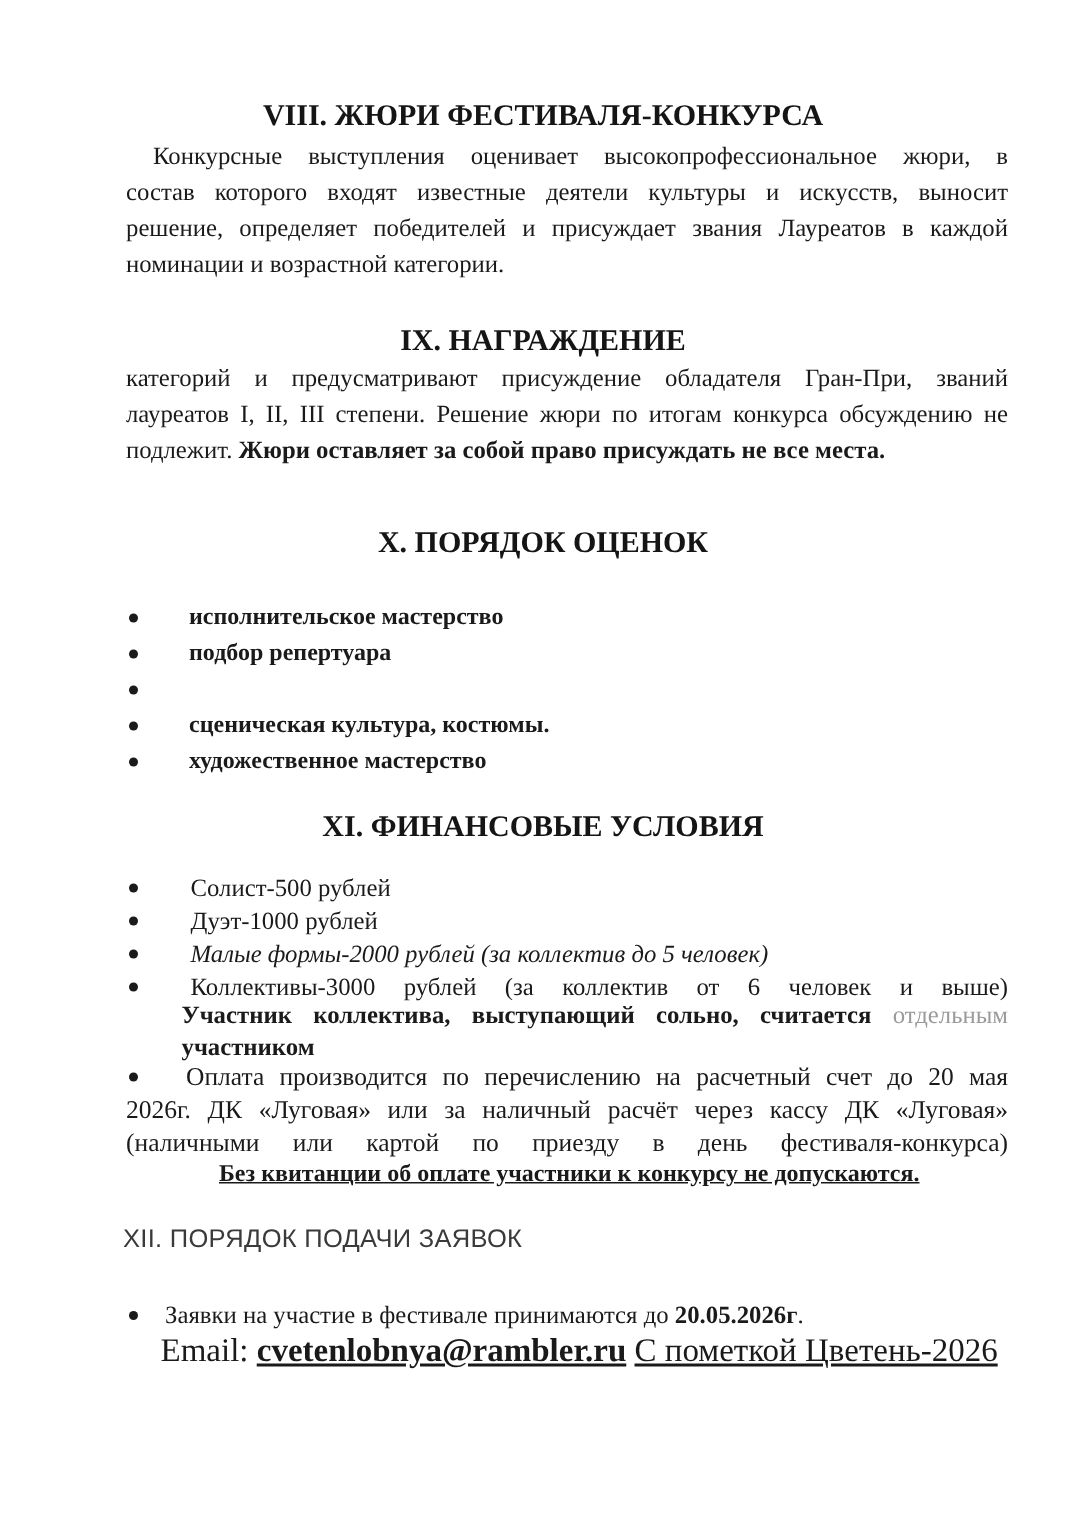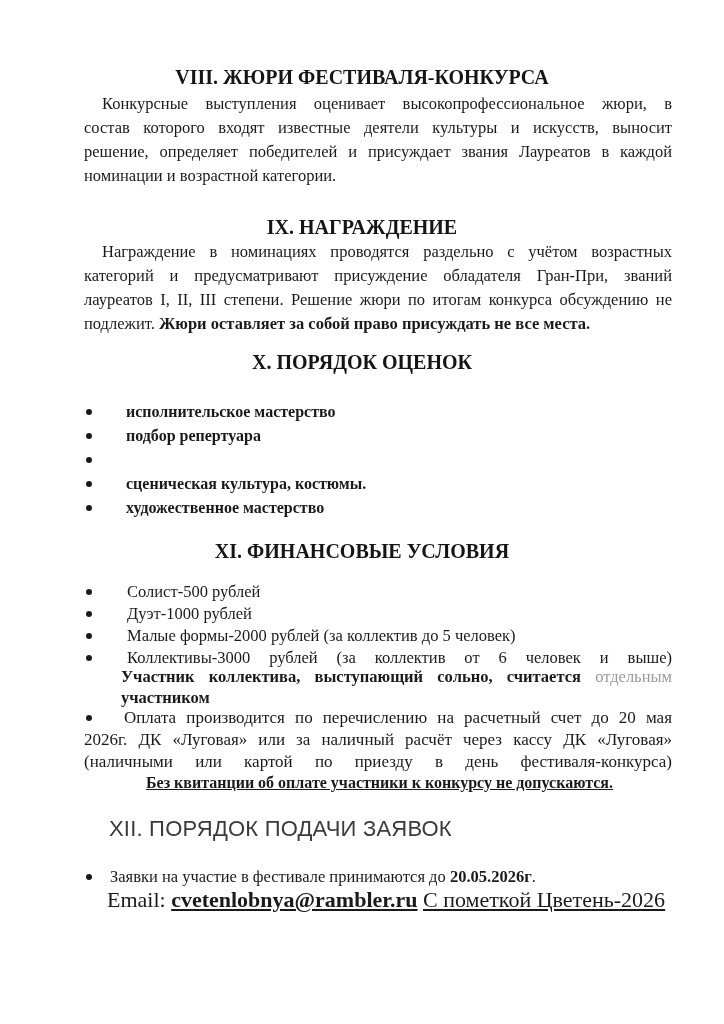--- a/index.html
+++ b/index.html
@@ -10,40 +10,39 @@
   .page { position: absolute; left: 0; top: 0; width: 724px; height: 1024px; border-radius: 31px; }
   .h { position: absolute; left: 0; width: 724px; text-align: center; font-weight: bold; font-size: 20px; color: #151515; }
   .p { position: absolute; left: 84px; width: 588px; font-size: 16.5px; line-height: 24px; text-align: justify; }
   .p .line { display: block; text-align: justify; text-align-last: justify; white-space: nowrap; }
   .p .line.last { text-align-last: left; }
   .b { font-weight: bold; }
   ul.bl { position: absolute; margin: 0; padding: 0; list-style: none; font-size: 16px; }
   ul.bl li { position: relative; height: 24px; line-height: 24px; }
   .dot { position: absolute; left: 0; top: 9px; width: 6px; height: 6px; border-radius: 50%; background: #1a1a1a; }
   .txt { position: absolute; white-space: nowrap; }
-  .sans-h { position: absolute; left: 82px; top: 816px; font-family: "Liberation Sans", "DejaVu Sans", sans-serif; font-size: 22px; color: #3a3a3a; letter-spacing: 0.2px; margin-left: 27px; }
+  .sans-h { position: absolute; left: 82px; top: 816px; font-family: "Liberation Sans", "DejaVu Sans", sans-serif; font-size: 17px; color: #3a3a3a; letter-spacing: 0.2px; }
   .u { text-decoration: underline; }
   .faint { color: #9a9a9a; }
 </style>
 </head>
 <body>
 
 <div class="page">
 
   <div class="h" style="top:66px;">VIII. ЖЮРИ ФЕСТИВАЛЯ-КОНКУРСА</div>
   <div class="p" style="top:92px;">
     <span class="line" style="text-indent:18px;">Конкурсные выступления оценивает высокопрофессиональное жюри, в</span>
     <span class="line">состав которого входят известные деятели культуры и искусств, выносит</span>
     <span class="line">решение, определяет победителей и присуждает звания Лауреатов в каждой</span>
     <span class="line last">номинации и возрастной категории.</span>
   </div>
 
   <div class="h" style="top:216px;">IX. НАГРАЖДЕНИЕ</div>
   <div class="p" style="top:240px;">
-    <span class="line" style="text-indent:18px;">Награждение в номинациях проводятся раздельно с учётом возрастных</span>
     <span class="line">категорий и предусматривают присуждение обладателя Гран-При, званий</span>
     <span class="line">лауреатов I, II, III степени. Решение жюри по итогам конкурса обсуждению не</span>
     <span class="line last"><span>подлежит.</span> <span class="b">Жюри оставляет за собой право присуждать не все места.</span></span>
   </div>
 
   <div class="h" style="top:351px;">X. ПОРЯДОК ОЦЕНОК</div>
   <ul class="bl" style="left:86px; top:400px; width:500px;font-weight:bold;">
     <li>
         <span class="dot"></span>
         <span class="txt" style="left:40px;">исполнительское мастерство</span>
@@ -70,21 +69,21 @@
     <li style="height:22px; line-height:22px;">
         <span class="dot" style="top:8px;"></span>
         <span class="txt" style="left:41px;">Солист-500 рублей</span>
       </li>
     <li style="height:22px; line-height:22px;">
         <span class="dot" style="top:8px;"></span>
         <span class="txt" style="left:41px;">Дуэт-1000 рублей</span>
       </li>
     <li style="height:22px; line-height:22px;">
         <span class="dot" style="top:8px;"></span>
-        <span class="txt" style="left:41px;">Малые формы-2000 рублей (за коллектив до 5 человек)</span>
+        <span class="txt" style="left:41px;font-style:italic;">Малые формы-2000 рублей (за коллектив до 5 человек)</span>
       </li>
     <li style="height:22px; line-height:22px;">
         <span class="dot" style="top:8px;"></span>
         <span class="txt" style="left:41px; width:545px; display:block; text-align:justify; text-align-last:justify;">Коллективы-3000 рублей (за коллектив от 6 человек и выше)</span>
       </li>
   </ul>
   <div style="position:absolute; left:121px; top:667px; width:551px; font-size:16.5px; line-height:20px; font-weight:bold; text-align:justify; text-align-last:justify; white-space:nowrap;"><span>Участник коллектива, выступающий сольно, считается</span> <span class="faint" style="font-weight:normal;">отдельным</span></div>
   <div style="position:absolute; left:121px; top:688px; font-size:16.5px; line-height:20px; font-weight:bold;">участником</div>
 
   <div class="p" style="left:84px; top:707px; width:588px; line-height:22px; font-size:17px;">

